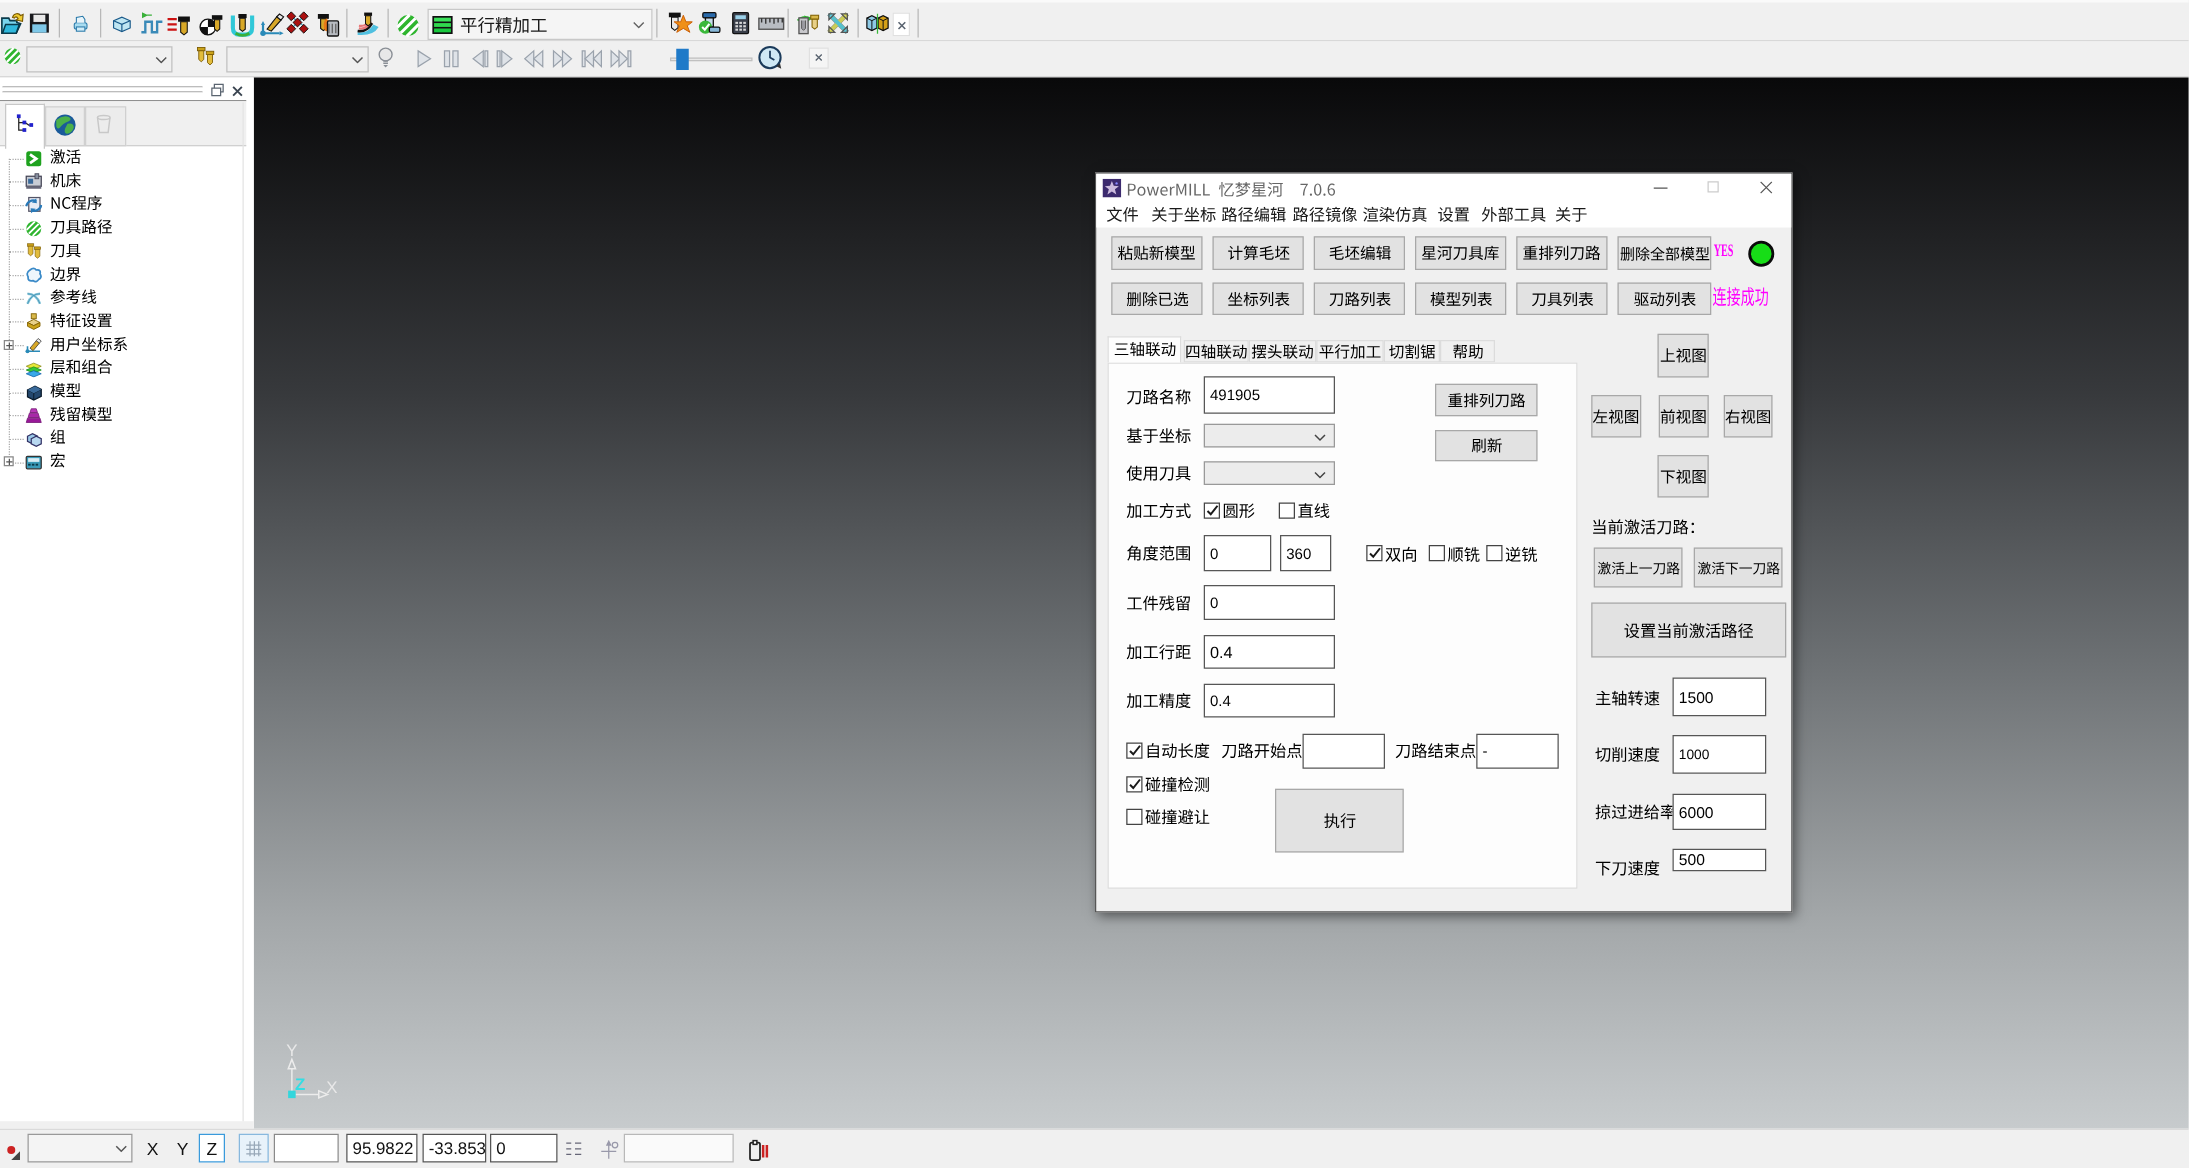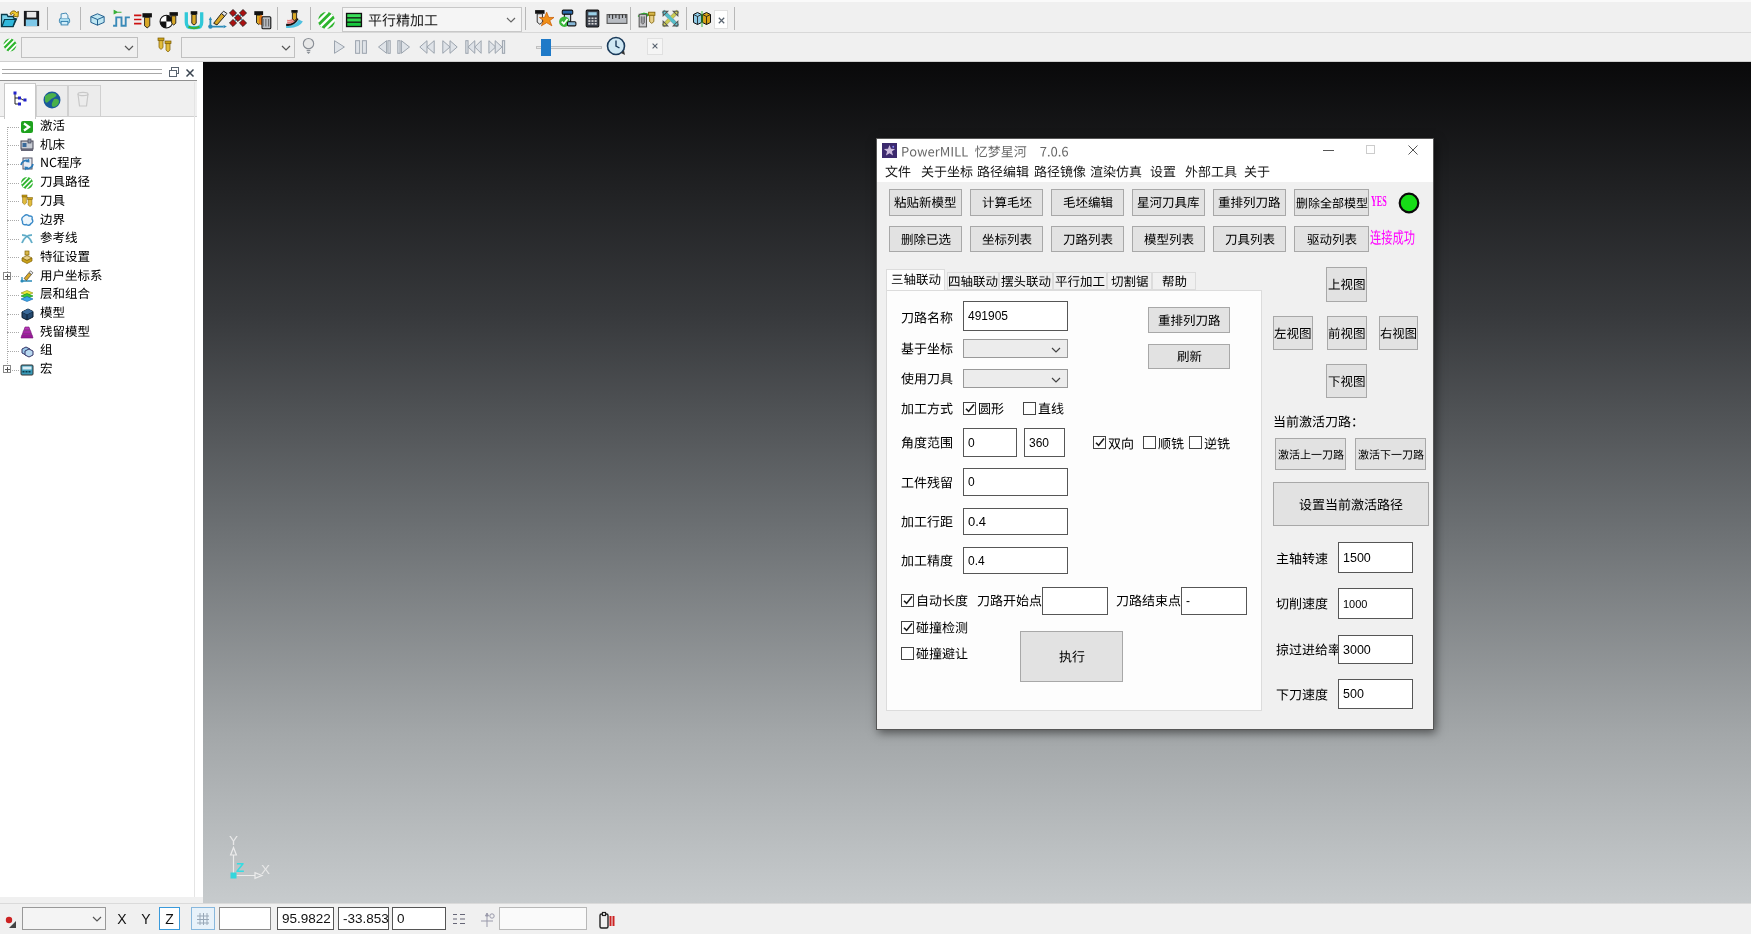--- a/index.html
+++ b/index.html
@@ -1283,25 +1283,25 @@
 <div style="position:absolute;left:399px;top:504px;">
       <svg class="t" width="65.0" height="13" viewBox="0 -880 5000 1000" fill="#000">
         <use href="#g63A0"></use>
         <use href="#g8FC7" x="1000"></use>
         <use href="#g8FDB" x="2000"></use>
         <use href="#g7ED9" x="3000"></use>
         <use href="#g7387" x="4000"></use>
       </svg>
     </div>
 <div class="in" style="position:absolute;left:461px;top:496px;width:75px;height:29px;">
-      <span style="font-size:12.5px">3000</span>
+      <span style="font-size:12.5px">6000</span>
     </div>
 <div style="position:absolute;left:399px;top:548.5px;">
       <svg class="t" width="52.0" height="13" viewBox="0 -880 4000 1000" fill="#000">
         <use href="#g4E0B"></use>
         <use href="#g5200" x="1000"></use>
         <use href="#g901F" x="2000"></use>
         <use href="#g5EA6" x="3000"></use>
       </svg>
     </div>
-<div class="in" style="position:absolute;left:461px;top:540px;width:75px;height:30px;">
+<div class="in" style="position:absolute;left:461px;top:540px;width:75px;height:18px;">
       <span style="font-size:12.5px">500</span>
     </div>
 </div>
 </body></html>

